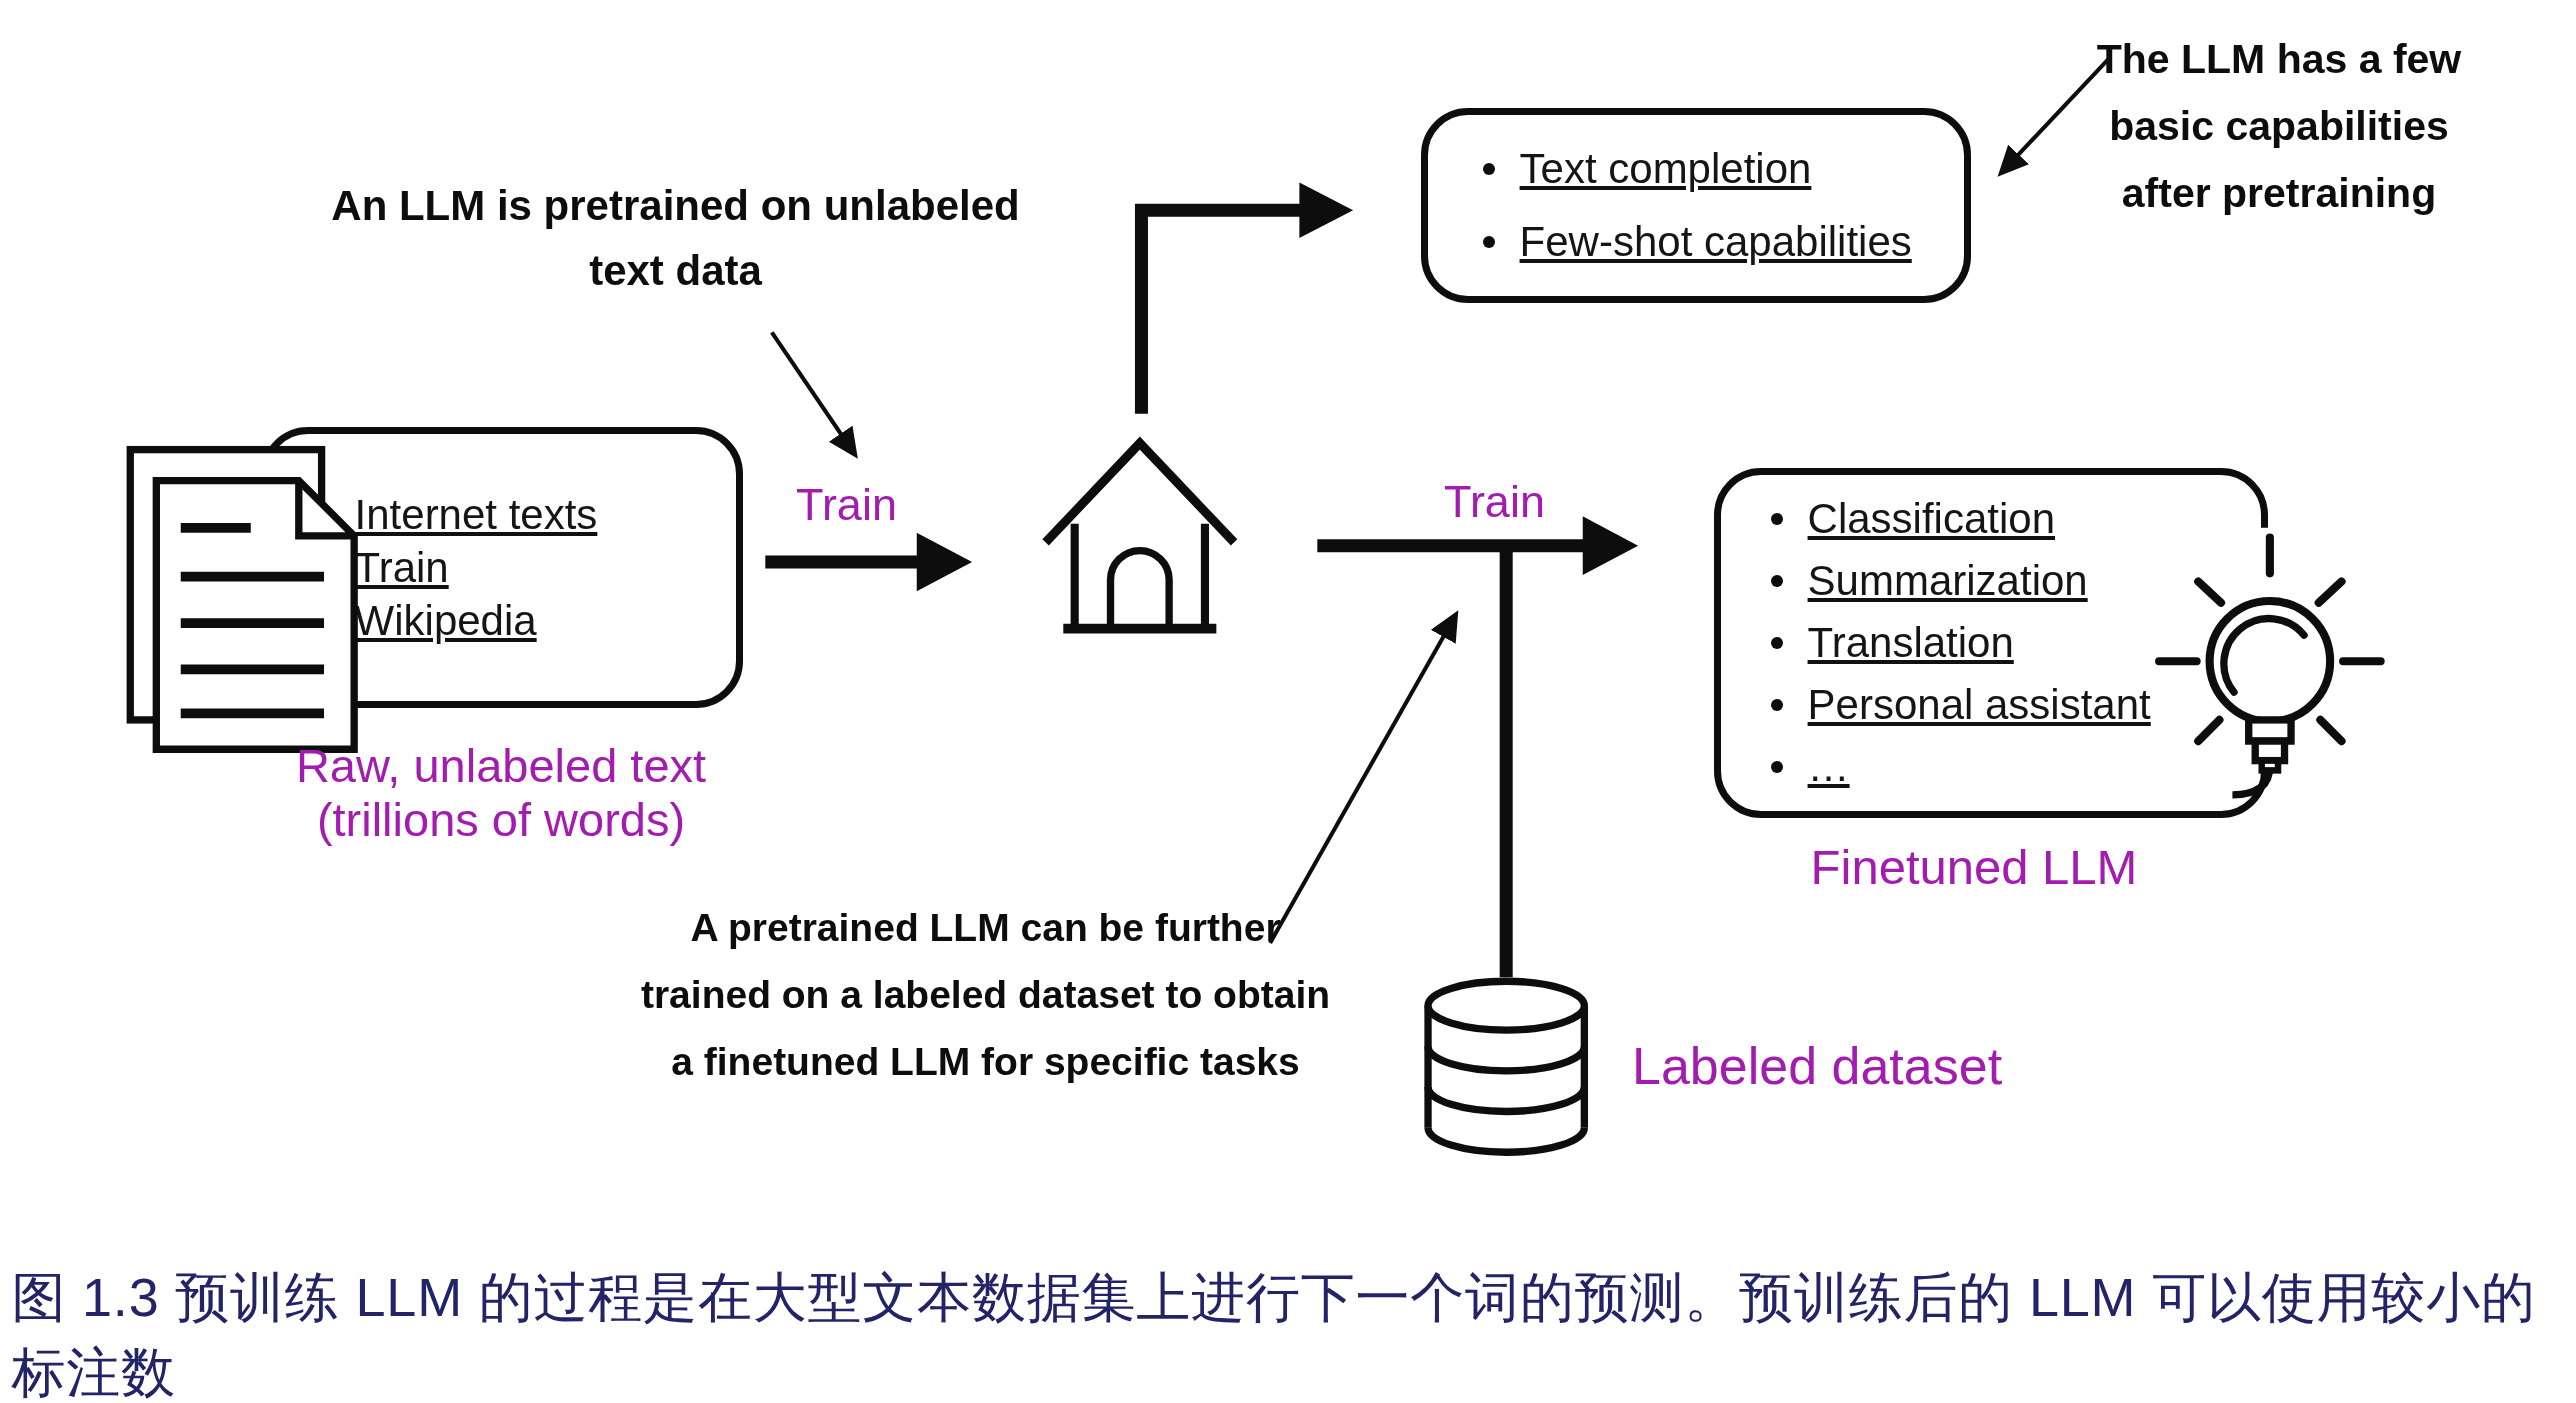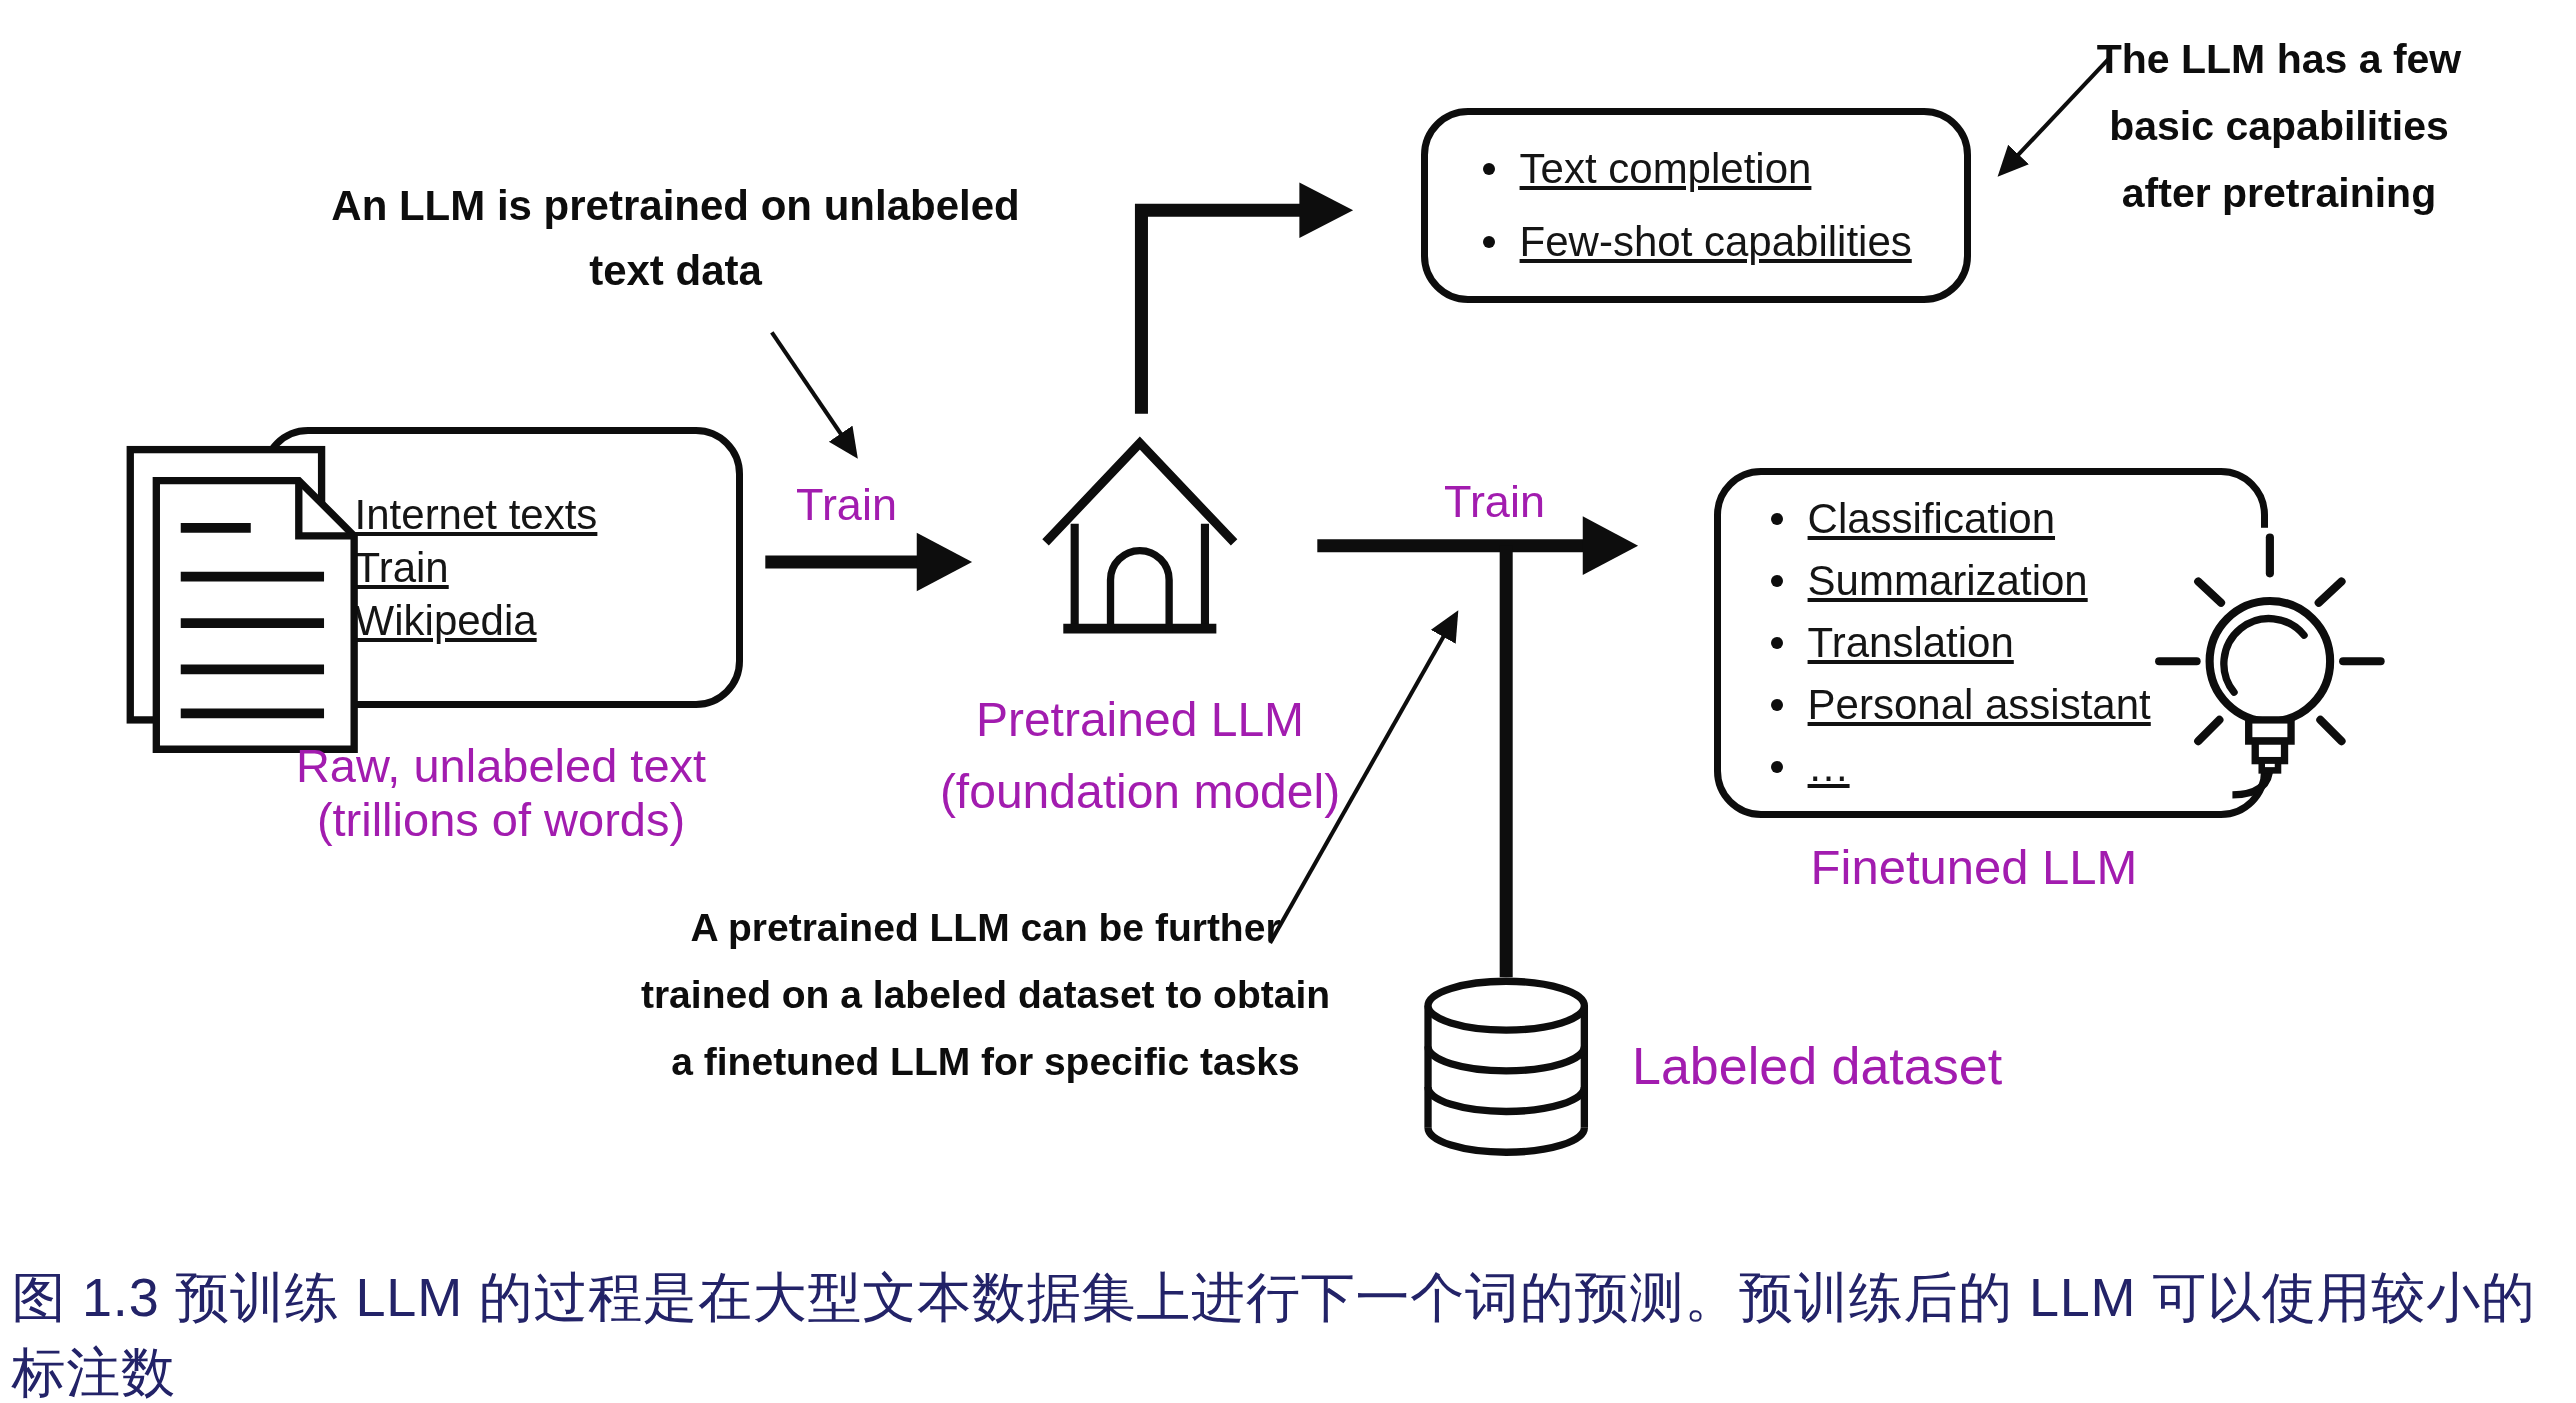--- a/index.html
+++ b/index.html
@@ -169,22 +169,20 @@
 trained on a labeled dataset to obtain
 a finetuned LLM for specific tasks</div>
 
   <div class="abs multiline center diagram-label" style="left:216px;top:739px;width:570px;font-size:47px;line-height:54px;">Raw, unlabeled text
 (trillions of words)</div>
 
   <div class="abs center diagram-label" style="left:765px;top:479px;width:163px;font-size:45px;">Train</div>
 
   <div class="abs center diagram-label" style="left:1413px;top:476px;width:163px;font-size:45px;">Train</div>
 
-  <div class="abs multiline center diagram-label" style="left:855px;top:684px;width:570px;font-size:48px;line-height:72px;">Pretrained LLM
-(foundation model)</div>
 
   <div class="abs center diagram-label" style="left:1730px;top:839px;width:488px;font-size:49px;">Finetuned LLM</div>
 
   <div class="abs diagram-label" style="left:1632px;top:1036px;width:488px;font-size:52px;">Labeled dataset</div>
 
   <div class="abs multiline" id="caption" style="left:11.4px;top:1260px;width:2558px;color:#232368;">图 1.3 预训练 LLM 的过程是在大型文本数据集上进行下一个词的预测。预训练后的 LLM 可以使用较小的标注数
 据集进行微调。</div>
 
 </div>
 

